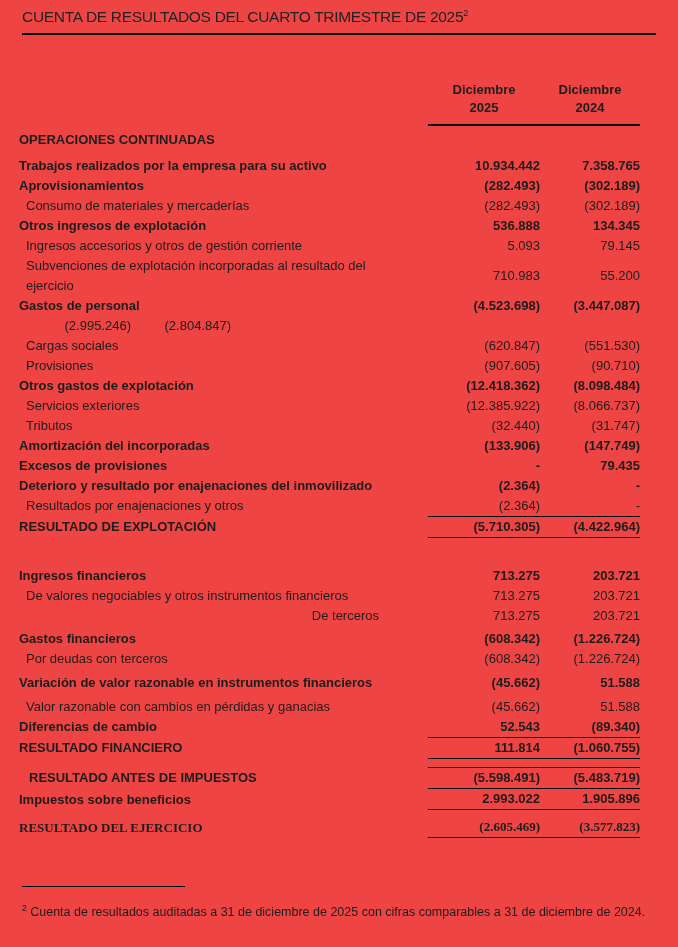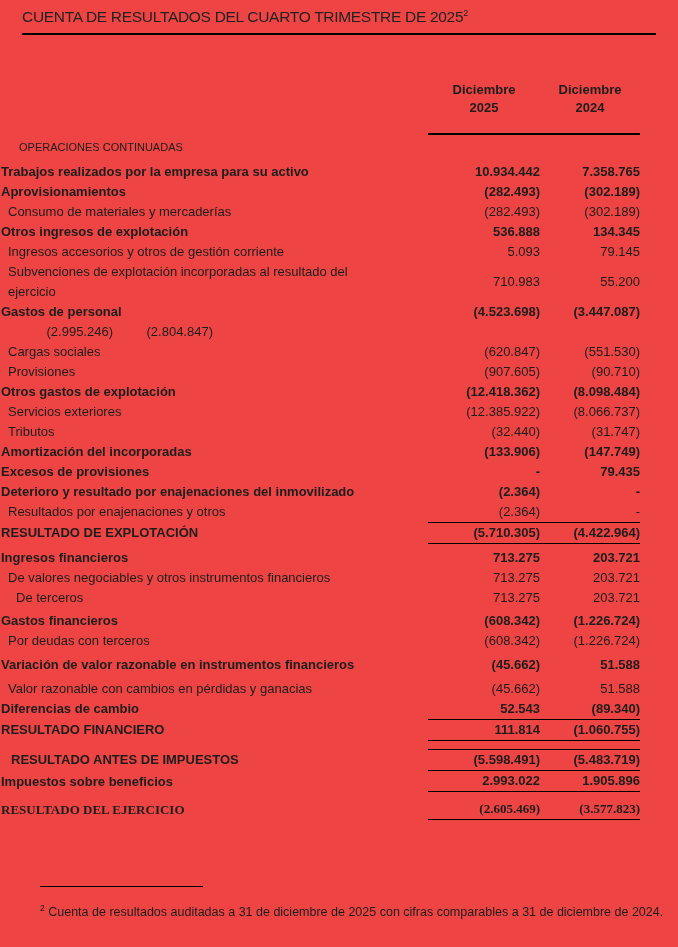--- a/index.html
+++ b/index.html
@@ -21,61 +21,61 @@
   }
   .doc-title sup { font-size:9px; }
   .title-rule { border-bottom:2px solid #000; height:0; }
 
   
   .col-headers {
     width:212px;
     margin:46px 38px 0 auto;
     display:flex;
     border-bottom:2px solid #000;
-    padding-bottom:16px;
+    padding-bottom:7px;
   }
   .col-head {
     text-align:center; font-weight:700; font-size:13px; line-height:18px; color:#1d1d1d;
   }
   .col-head.c1 { width:112px; }
   .col-head.c2 { width:100px; }
 
   
   .section-header {
     margin:6px 0 9px 19px;
-    font-size:11px; font-weight:400;
+    font-size:13px; font-weight:700;
   }
 
   
   .rows { }
   .row {
     display:flex; align-items:center;
-    padding-left:1px; padding-right:38px;
+    padding-left:19px; padding-right:38px;
     font-size:13px;
     gap:43px;
   }
   .row .label {
     flex:1; line-height:20px; padding-right:6px;
     white-space:pre-line;
   }
   .row .nums {
     display:flex; width:212px; flex-shrink:0;
     align-self:stretch; align-items:center;
   }
   .row .num { line-height:20px; text-align:right; }
   .row .num.c1 { width:112px; }
   .row .num.c2 { width:100px; }
   .row.bold { font-weight:700; }
   .row.indent1 .label { padding-left:7px; }
-  .row.indent2 .label { padding-left:15px; }
+  .row.indent2 .label { padding-left:15px;text-align:right; }
   .nums.rule-top { border-top:1.5px solid #000; }
   .nums.rule-bottom { border-bottom:1.5px solid #000; }
 
   
-  .footnote { position:absolute; left:40px; top:886px; width:634px; }
+  .footnote { position:absolute; left:22px; top:886px; width:634px; }
   .footnote-rule { width:163px; border-top:1.5px solid #000; margin-bottom:8px; }
   .footnote-text { font-size:12.5px; line-height:26px; color:#1d1d1d; }
   .footnote-text sup { font-size:8.5px; }
 </style>
 </head>
 <body>
 
 <div class="page">
 
   <div class="title-block">
@@ -234,21 +234,21 @@
     </div>
 
     <div class="row bold">
       <div class="label">RESULTADO DE EXPLOTACIÓN</div>
       <div class="nums rule-top rule-bottom">
         <div class="num c1">(5.710.305)</div>
         <div class="num c2">(4.422.964)</div>
       </div>
     </div>
 
-    <div class="row bold" style="margin-top: 4px;">
+    <div class="row bold" style="margin-top: 28px;">
       <div class="label">Ingresos financieros</div>
       <div class="nums">
         <div class="num c1">713.275</div>
         <div class="num c2">203.721</div>
       </div>
     </div>
 
     <div class="row indent1">
       <div class="label">De valores negociables y otros instrumentos financieros</div>
       <div class="nums">

